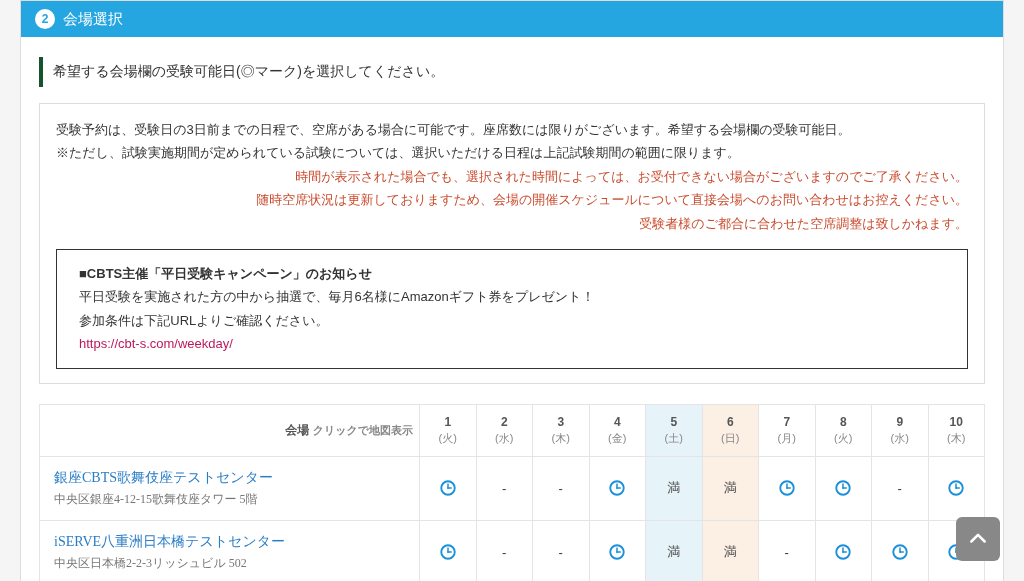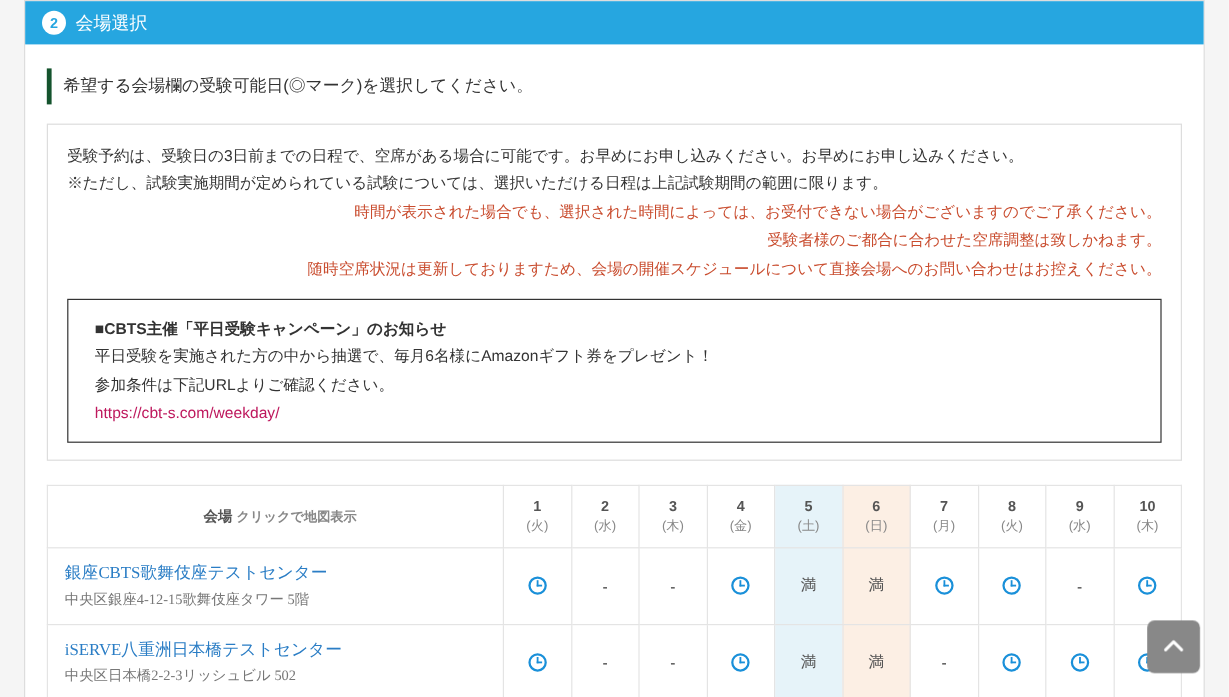--- a/index.html
+++ b/index.html
@@ -58,21 +58,21 @@
       margin-top: 20px;
     }
     th, td {
       border: 1px solid #e4e4e4;
       padding: 10px 6px;
       text-align: center;
       vertical-align: middle;
     }
     th { background: #fff; font-weight: bold; font-size: 12px; color:#555; }
     th .sub { display:block; font-weight:normal; color:#888; font-size:11px; margin-top:2px; }
-    th.venue-head { text-align: center; padding-left: 14px; width: 380px;}
+    th.venue-head { text-align: right; padding-left: 14px; width: 380px;}
     td.venue-cell { text-align: left; padding: 12px 14px; font-family: Liberation Serif, serif; }
     .venue-name { color: #2a7dc5; font-size: 14px; }
     .venue-addr { color: #777; font-size: 12px; margin-top: 4px; }
     .venue-sub { font-size: 11px; color: #888; margin-top:2px;}
     .col-sat { background: #e6f3f9; }
     .col-sun { background: #fcefe4; }
     .slot-icon {
       width: 18px; height: 18px;
       display: inline-block;
       vertical-align: middle;
@@ -100,25 +100,25 @@
 <div class="page">
   <div class="step-header">
     <span class="step-num">2</span>
     <span>会場選択</span>
   </div>
 
   <div class="content">
     <div class="instr-bar">希望する会場欄の受験可能日(◎マーク)を選択してください。</div>
 
     <div class="notice-box">
-      <div>受験予約は、受験日の3日前までの日程で、空席がある場合に可能です。お早めにお申し込みください。お早めにお申し込みください。</div>
+      <div>受験予約は、受験日の3日前までの日程で、空席がある場合に可能です。座席数には限りがございます。希望する会場欄の受験可能日。</div>
       <div>※ただし、試験実施期間が定められている試験については、選択いただける日程は上記試験期間の範囲に限ります。</div>
       <div class="warn">時間が表示された場合でも、選択された時間によっては、お受付できない場合がございますのでご了承ください。</div>
+      <div class="warn">随時空席状況は更新しておりますため、会場の開催スケジュールについて直接会場へのお問い合わせはお控えください。</div>
       <div class="warn">受験者様のご都合に合わせた空席調整は致しかねます。</div>
-      <div class="warn">随時空席状況は更新しておりますため、会場の開催スケジュールについて直接会場へのお問い合わせはお控えください。</div>
 
       <div class="campaign-box">
         <div class="campaign-title">■CBTS主催「平日受験キャンペーン」のお知らせ</div>
         <div>平日受験を実施された方の中から抽選で、毎月6名様にAmazonギフト券をプレゼント！</div>
         <div>参加条件は下記URLよりご確認ください。</div>
         <a class="link" href="#">https://cbt-s.com/weekday/</a>
       </div>
     </div>
 
     <table>

